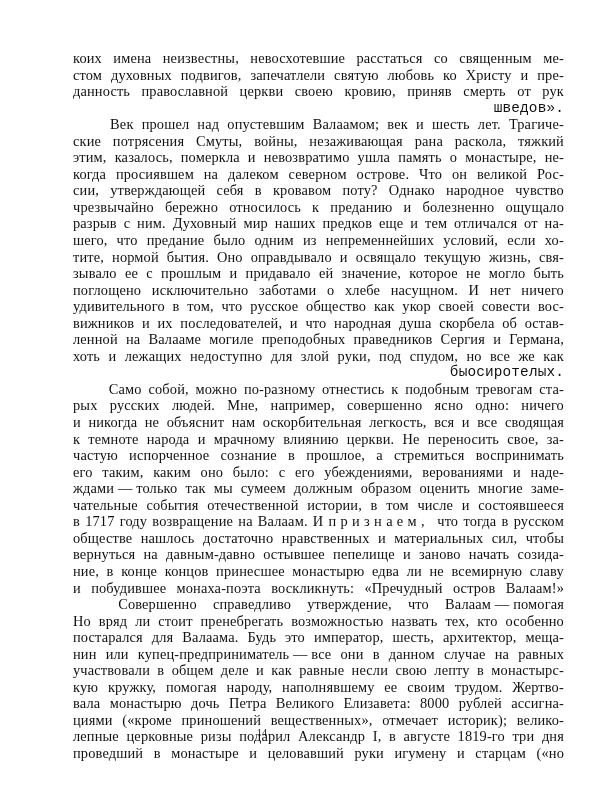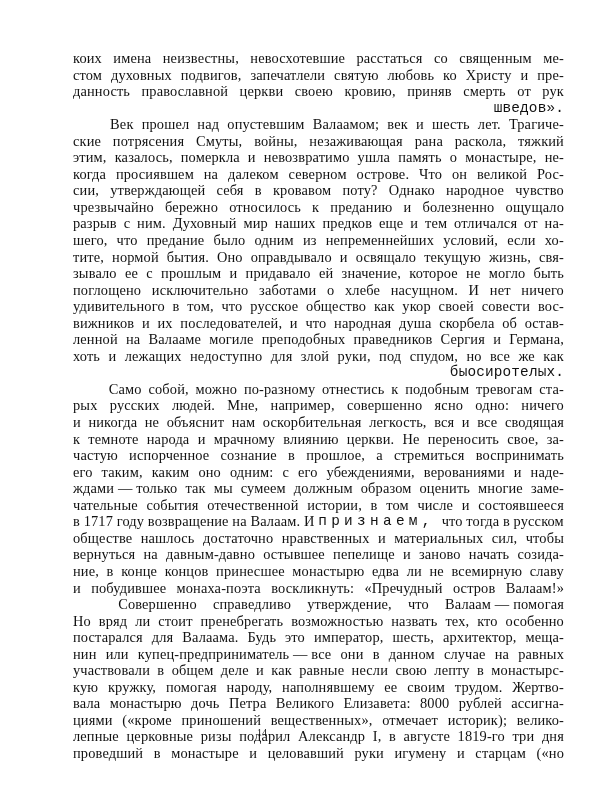--- a/index.html
+++ b/index.html
@@ -57,21 +57,20 @@
   .line.indent::before {
     content: "";
     display: block;
     width: 29px;
     flex: 0 0 29px;
   }
   
   .sp {
     letter-spacing: 0.30em;
     padding-right: 0.22em;
-    font-family: Liberation Mono, monospace;
   }
 
   #folio {
     position: absolute;
     left: 0;
     top: 727px;
     width: 500px;
     text-align: center;
     font-size: 10px;
     font-family: "Liberation Serif", "DejaVu Serif", serif;
@@ -102,21 +101,21 @@
       <div class="line just"><span class="w">удивительного</span><span class="w">в</span><span class="w">том,</span><span class="w">что</span><span class="w">русское</span><span class="w">общество</span><span class="w">как</span><span class="w">укор</span><span class="w">своей</span><span class="w">совести</span><span class="w">вос-</span></div>
       <div class="line just"><span class="w">вижников</span><span class="w">и</span><span class="w">их</span><span class="w">последователей,</span><span class="w">и</span><span class="w">что</span><span class="w">народная</span><span class="w">душа</span><span class="w">скорбела</span><span class="w">об</span><span class="w">остав-</span></div>
       <div class="line just"><span class="w">ленной</span><span class="w">на</span><span class="w">Валааме</span><span class="w">могиле</span><span class="w">преподобных</span><span class="w">праведников</span><span class="w">Сергия</span><span class="w">и</span><span class="w">Германа,</span></div>
       <div class="line just"><span class="w">хоть</span><span class="w">и</span><span class="w">лежащих</span><span class="w">недоступно</span><span class="w">для</span><span class="w">злой</span><span class="w">руки,</span><span class="w">под</span><span class="w">спудом,</span><span class="w">но</span><span class="w">все</span><span class="w">же</span><span class="w">как</span></div>
       <div class="line flush"><span class="w">бы</span><span class="w">осиротелых.</span></div>
       <div class="line just indent"><span class="w">Само</span><span class="w">собой,</span><span class="w">можно</span><span class="w">по-разному</span><span class="w">отнестись</span><span class="w">к</span><span class="w">подобным</span><span class="w">тревогам</span><span class="w">ста-</span></div>
       <div class="line just"><span class="w">рых</span><span class="w">русских</span><span class="w">людей.</span><span class="w">Мне,</span><span class="w">например,</span><span class="w">совершенно</span><span class="w">ясно</span><span class="w">одно:</span><span class="w">ничего</span></div>
       <div class="line just"><span class="w">и</span><span class="w">никогда</span><span class="w">не</span><span class="w">объяснит</span><span class="w">нам</span><span class="w">оскорбительная</span><span class="w">легкость,</span><span class="w">вся</span><span class="w">и</span><span class="w">все</span><span class="w">сводящая</span></div>
       <div class="line just"><span class="w">к</span><span class="w">темноте</span><span class="w">народа</span><span class="w">и</span><span class="w">мрачному</span><span class="w">влиянию</span><span class="w">церкви.</span><span class="w">Не</span><span class="w">переносить</span><span class="w">свое,</span><span class="w">за-</span></div>
       <div class="line just"><span class="w">частую</span><span class="w">испорченное</span><span class="w">сознание</span><span class="w">в</span><span class="w">прошлое,</span><span class="w">а</span><span class="w">стремиться</span><span class="w">воспринимать</span></div>
-      <div class="line just"><span class="w">его</span><span class="w">таким,</span><span class="w">каким</span><span class="w">оно</span><span class="w">одним:</span><span class="w">с</span><span class="w">его</span><span class="w">убеждениями,</span><span class="w">верованиями</span><span class="w">и</span><span class="w">наде-</span></div>
+      <div class="line just"><span class="w">его</span><span class="w">таким,</span><span class="w">каким</span><span class="w">оно</span><span class="w">было:</span><span class="w">с</span><span class="w">его</span><span class="w">убеждениями,</span><span class="w">верованиями</span><span class="w">и</span><span class="w">наде-</span></div>
       <div class="line just"><span class="w">ждами — только</span><span class="w">так</span><span class="w">мы</span><span class="w">сумеем</span><span class="w">должным</span><span class="w">образом</span><span class="w">оценить</span><span class="w">многие</span><span class="w">заме-</span></div>
       <div class="line just"><span class="w">чательные</span><span class="w">события</span><span class="w">отечественной</span><span class="w">истории,</span><span class="w">в</span><span class="w">том</span><span class="w">числе</span><span class="w">и</span><span class="w">состоявшееся</span></div>
       <div class="line just"><span class="w">в</span><span class="w">1717</span><span class="w">году</span><span class="w">возвращение</span><span class="w">на</span><span class="w">Валаам.</span><span class="w">И</span><span class="w sp">признаем,</span><span class="w">что</span><span class="w">тогда</span><span class="w">в</span><span class="w">русском</span></div>
       <div class="line just"><span class="w">обществе</span><span class="w">нашлось</span><span class="w">достаточно</span><span class="w">нравственных</span><span class="w">и</span><span class="w">материальных</span><span class="w">сил,</span><span class="w">чтобы</span></div>
       <div class="line just"><span class="w">вернуться</span><span class="w">на</span><span class="w">давным-давно</span><span class="w">остывшее</span><span class="w">пепелище</span><span class="w">и</span><span class="w">заново</span><span class="w">начать</span><span class="w">созида-</span></div>
       <div class="line just"><span class="w">ние,</span><span class="w">в</span><span class="w">конце</span><span class="w">концов</span><span class="w">принесшее</span><span class="w">монастырю</span><span class="w">едва</span><span class="w">ли</span><span class="w">не</span><span class="w">всемирную</span><span class="w">славу</span></div>
       <div class="line just"><span class="w">и</span><span class="w">побудившее</span><span class="w">монаха-поэта</span><span class="w">воскликнуть:</span><span class="w">«Пречудный</span><span class="w">остров</span><span class="w">Валаам!»</span></div>
       <div class="line just indent"><span class="w">Совершенно</span><span class="w">справедливо</span><span class="w">утверждение,</span><span class="w">что</span><span class="w">Валаам — помогая</span></div>
       <div class="line just"><span class="w">Но</span><span class="w">вряд</span><span class="w">ли</span><span class="w">стоит</span><span class="w">пренебрегать</span><span class="w">возможностью</span><span class="w">назвать</span><span class="w">тех,</span><span class="w">кто</span><span class="w">особенно</span></div>
       <div class="line just"><span class="w">постарался</span><span class="w">для</span><span class="w">Валаама.</span><span class="w">Будь</span><span class="w">это</span><span class="w">император,</span><span class="w">шесть,</span><span class="w">архитектор,</span><span class="w">меща-</span></div>

